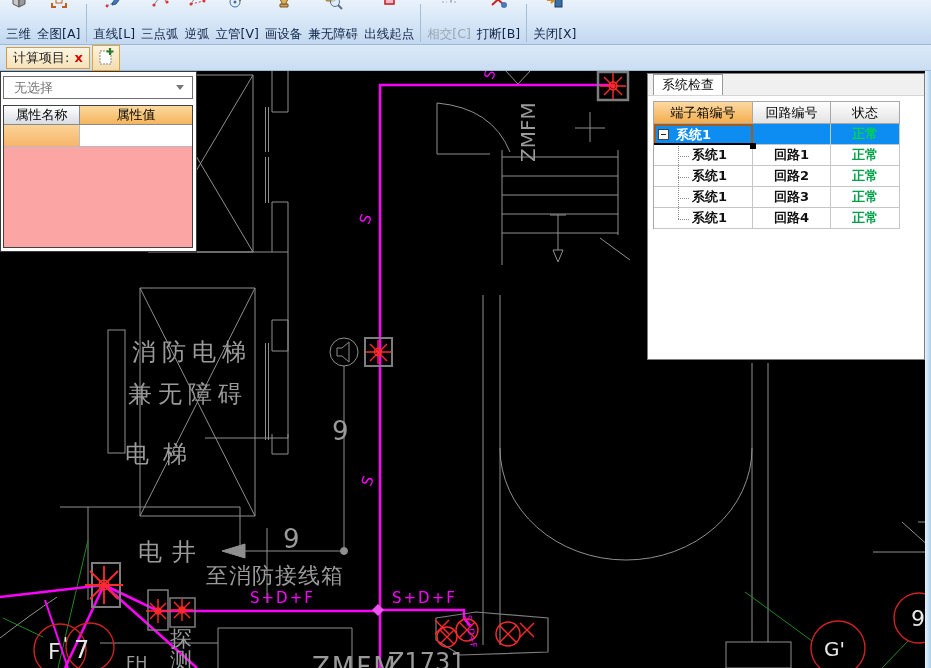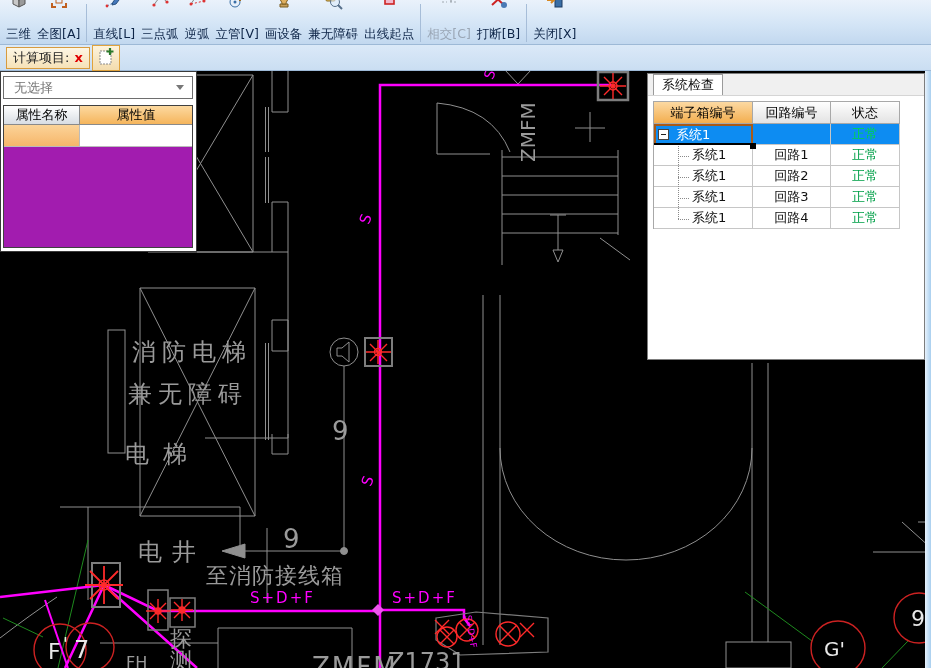--- a/index.html
+++ b/index.html
@@ -34,42 +34,42 @@
   #edge-strip{position:absolute;left:925px;top:70px;width:6px;height:598px;
     background:linear-gradient(90deg,#e8f3fd,#a9cfef);}
   
   #left-panel{position:absolute;left:0;top:71px;width:197px;height:181px;background:#fff;
     border:1px solid #3a3a3a;box-sizing:border-box;}
   #prop-combo{position:absolute;left:2px;top:4px;right:3px;height:23px;background:#fff;
     border:1px solid #6e6e6e;font-size:13px;color:#737373;display:flex;align-items:center;
     padding-left:10px;box-sizing:border-box;}
   #prop-combo .combo-arrow{position:absolute;right:8px;margin:0;}
   #prop-table{position:absolute;left:2px;top:33px;right:3px;bottom:3px;border:1px solid #404040;
-    background:#a21caf;font-size:13px;}
+    background:#fca5a5;font-size:13px;}
   .pt-head{display:flex;height:18px;border-bottom:1px solid #8a8a8a;}
   .pt-head .c1{width:40%;background:linear-gradient(#ffffff,#d8dde3);border-right:1px solid #8a8a8a;
     display:flex;align-items:center;justify-content:center;color:#000;}
   .pt-head .c2{width:60%;background:linear-gradient(#fcd9a0,#f5b55c);display:flex;align-items:center;justify-content:center;color:#000;}
   .pt-row{display:flex;height:21px;border-bottom:1px solid #bbb;}
   .pt-row .c1{width:40%;background:linear-gradient(#fbd398,#f6b66a);border-right:1px solid #bbb;}
   .pt-row .c2{width:60%;background:#fff;}
   
   #right-panel{position:absolute;left:647px;top:73px;width:278px;height:287px;background:#fff;
     border:1px solid #7d7d7d;box-sizing:border-box;}
   #rp-tabrow{height:21px;background:#f0f0f0;border-bottom:1px solid #d5d5d5;display:flex;align-items:flex-end;}
   #rp-tab{margin-left:5px;height:20px;padding:0 8px;background:#fff;border:1px solid #9a9a9a;border-bottom:none;
     font-size:13px;color:#111;display:flex;align-items:center;}
   #rp-table{position:absolute;left:5px;top:27px;width:246px;font-size:13px;border-left:1px solid #a8a8a8;border-top:1px solid #a8a8a8;}
   .rt-head{display:flex;height:22px;}
   .rt-head div{box-sizing:border-box;border-right:1px solid #a8a8a8;border-bottom:1px solid #a8a8a8;
     display:flex;align-items:center;justify-content:center;color:#000;}
   .rt-head .hc1{width:99px;background:linear-gradient(#fcd9a2,#f3ae4f);}
   .rt-head .hc2{width:78px;background:linear-gradient(#fefefe,#e3e3e3);}
   .rt-head .hc3{width:69px;background:linear-gradient(#fefefe,#e3e3e3);}
-  .rt-row{display:flex;height:21px;position:relative;}
+  .rt-row{display:flex;height:21px;position:relative;font-weight:bold;}
   .rt-row div{box-sizing:border-box;border-right:1px solid #c6c6c6;border-bottom:1px solid #c6c6c6;
     display:flex;align-items:center;}
   .rt-row .rc1{width:99px;padding-left:38px;color:#111;}
   .rt-row .rc2{width:78px;justify-content:center;color:#111;}
   .rt-row .rc3{width:69px;justify-content:center;color:#00a048;}
   .rt-row.sel{background:#0d8cf2;}
   .rt-row.sel .rc1{border:2px solid #a85a18;color:#fff;padding-left:20px;}
   .rt-row.sel .rc3{color:#00d44e;}
   .expander{position:absolute;left:4px;top:5px;width:11px;height:11px;background:#fff;border:1px solid #444;
     box-sizing:border-box;z-index:2;}

